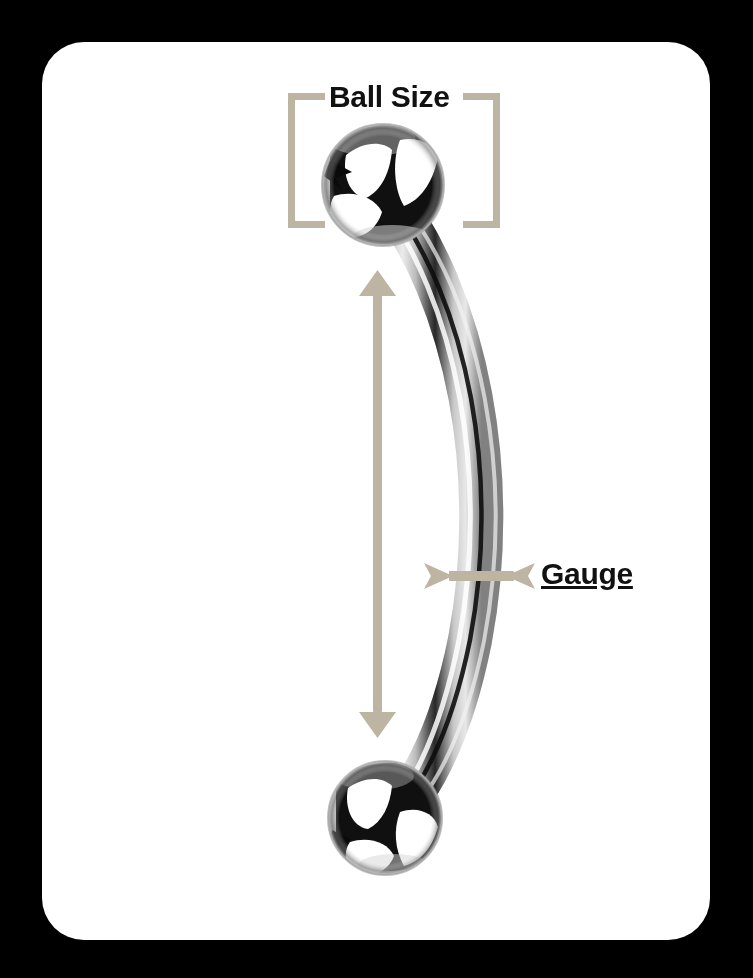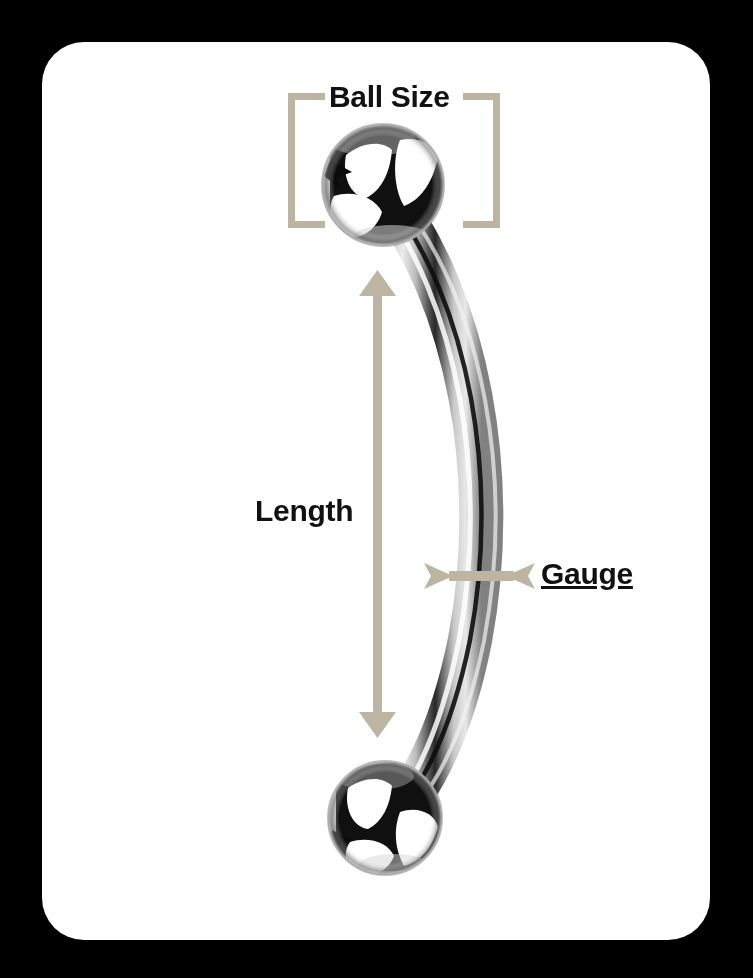--- a/index.html
+++ b/index.html
@@ -207,17 +207,16 @@
       <path d="M 424 563 L 453 576 L 424 589 L 431 576 Z"></path>
 
       <rect x="449" y="571" width="65" height="10" rx="1"></rect>
 
       <path d="M 535 563 L 506 576 L 535 589 L 528 576 Z"></path>
     </g>
   </svg>
 
   <div class="lbl" id="lbl-ball">Ball Size</div>
 
-  <div class="lbl" id="lbl-length">Length</div>
 
   <div class="lbl" id="lbl-gauge">Gauge</div>
 
 </div>
 
 </body></html>

